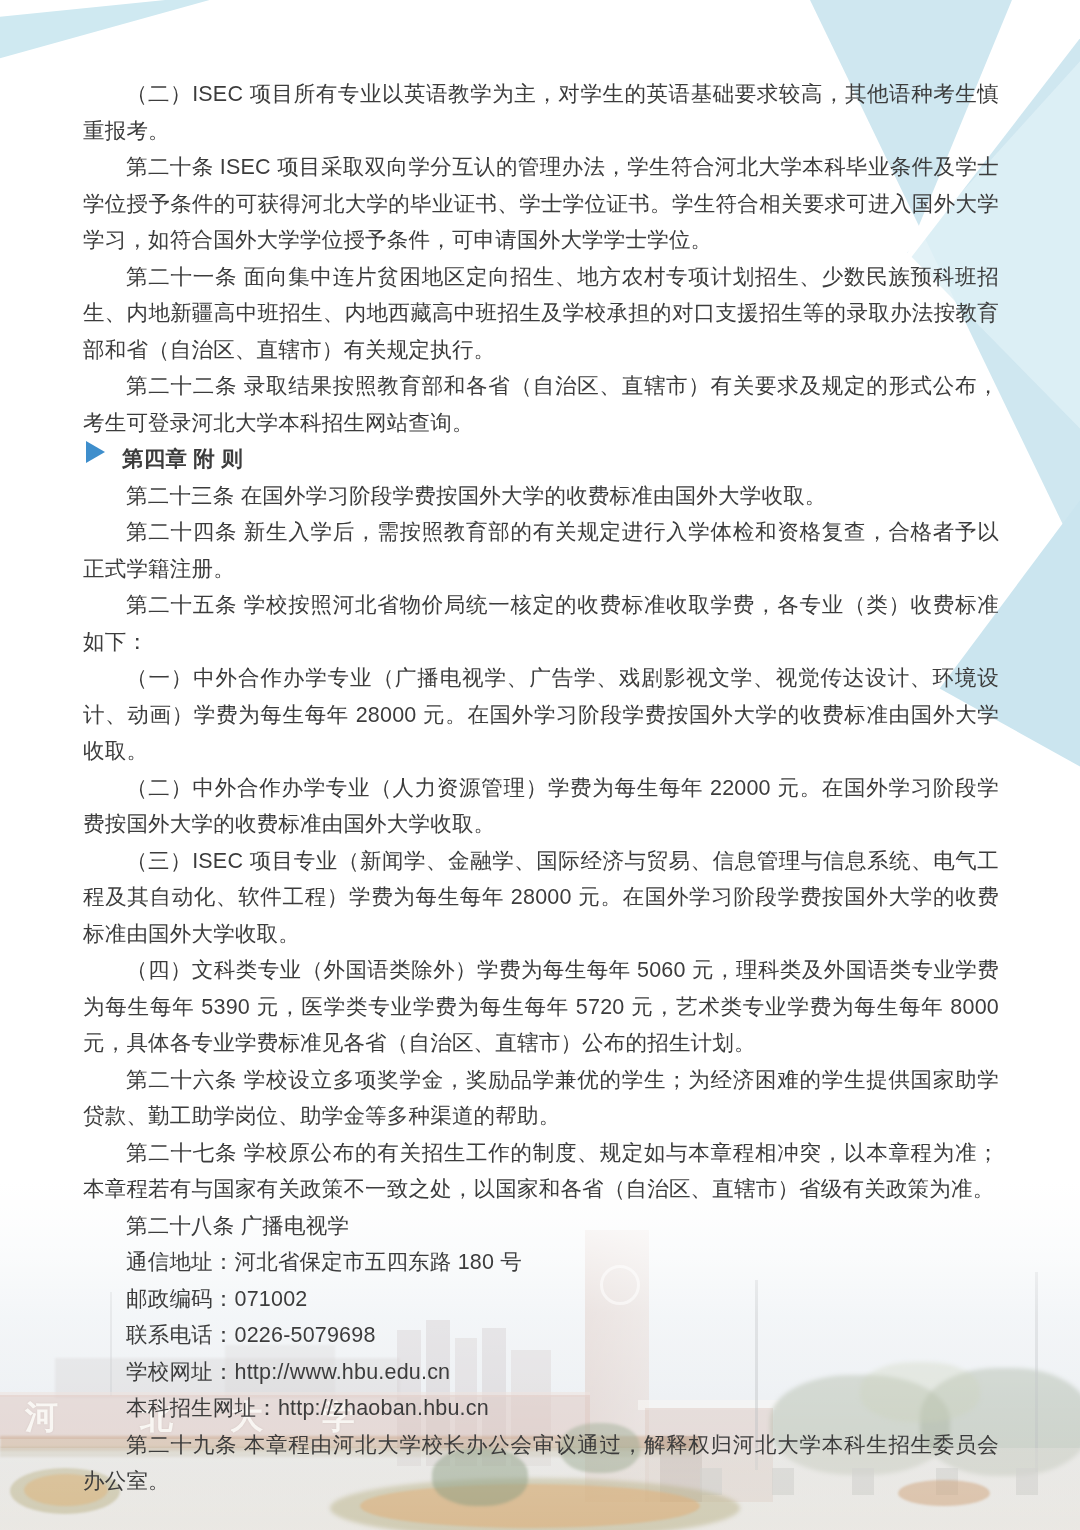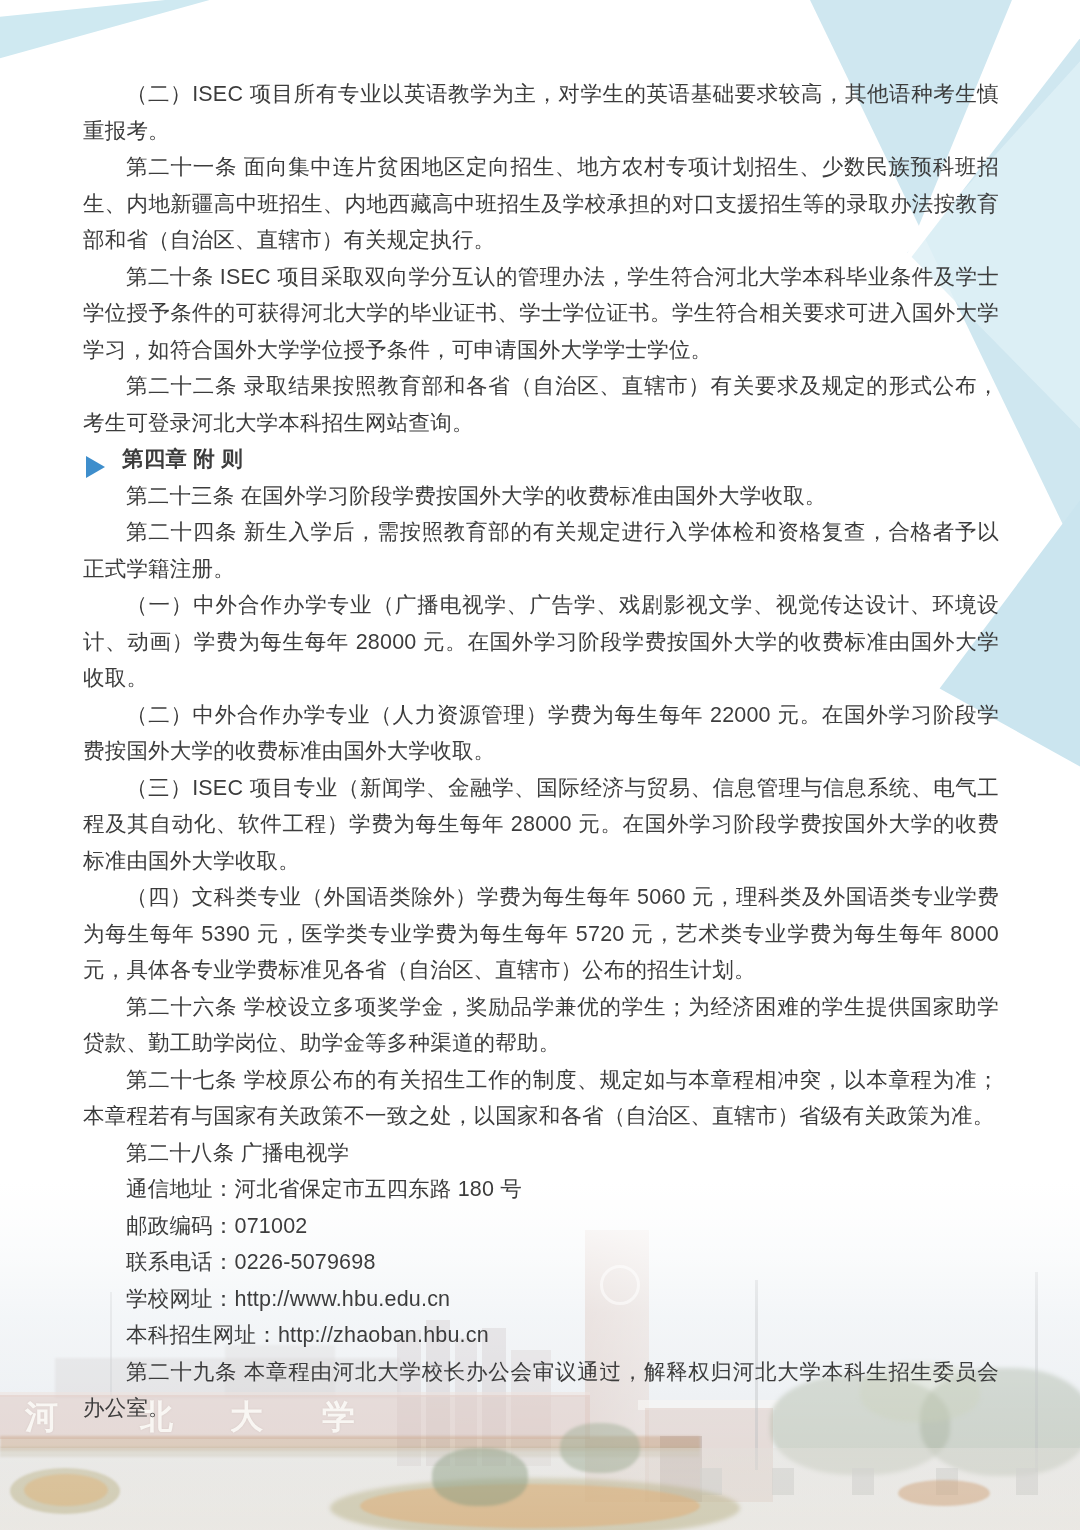--- a/index.html
+++ b/index.html
@@ -57,21 +57,21 @@
   .ph-fade { inset:0; background:linear-gradient(180deg,#ffffff 0%,rgba(255,255,255,.85) 12%,rgba(255,255,255,.5) 38%,rgba(255,255,255,.28) 100%); }
 
   
   .doc {
     position:absolute; left:83px; top:76px; width:916px; z-index:2;
     color:#3c3c3c; font-size:21.5px; line-height:36.5px;
     text-align:justify; font-weight:500; letter-spacing:.2px;
   }
   .doc p { margin:0; text-indent:2em; }
   .doc p.flush { text-indent:0; }
-  .chapter { text-indent:0 !important; font-weight:600; display:flex; align-items:flex-end; }
+  .chapter { text-indent:0 !important; font-weight:600; display:flex; align-items:flex-start; }
   .chapter .play {
     width:0; height:0; flex:none;
     border-left:19px solid #3e8ecc;
     border-top:11px solid transparent;
     border-bottom:11px solid transparent;
     margin:0 17px 0 3px;
   }
 </style>
 </head>
 <body>
@@ -125,31 +125,32 @@
     <div class="ph-bed-l1"></div>
     <div class="ph-bed-l2"></div>
     <div class="ph-bed-r"></div>
     <div class="ph-palm1"></div>
     <div class="ph-palm2"></div>
     <div class="ph-fade"></div>
   </div>
 
   <div class="doc">
     <p>（二）ISEC 项目所有专业以英语教学为主，对学生的英语基础要求较高，其他语种考生慎重报考。</p>
+    <p>第二十条 ISEC 项目采取双向学分互认的管理办法，学生符合河北大学本科毕业条件及学士学位授予条件的可获得河北大学的毕业证书、学士学位证书。学生符合相关要求可进入国外大学学习，如符合国外大学学位授予条件，可申请国外大学学士学位。</p>
     <p>第二十一条 面向集中连片贫困地区定向招生、地方农村专项计划招生、少数民族预科班招生、内地新疆高中班招生、内地西藏高中班招生及学校承担的对口支援招生等的录取办法按教育部和省（自治区、直辖市）有关规定执行。</p>
-    <p>第二十条 ISEC 项目采取双向学分互认的管理办法，学生符合河北大学本科毕业条件及学士学位授予条件的可获得河北大学的毕业证书、学士学位证书。学生符合相关要求可进入国外大学学习，如符合国外大学学位授予条件，可申请国外大学学士学位。</p>
     <p>第二十二条 录取结果按照教育部和各省（自治区、直辖市）有关要求及规定的形式公布，考生可登录河北大学本科招生网站查询。</p>
 
     <p class="chapter">
       <span class="play"></span>
       <span>第四章 附 则</span>
     </p>
 
     <p>第二十三条 在国外学习阶段学费按国外大学的收费标准由国外大学收取。</p>
     <p>第二十四条 新生入学后，需按照教育部的有关规定进行入学体检和资格复查，合格者予以正式学籍注册。</p>
+    <p>第二十五条 学校按照河北省物价局统一核定的收费标准收取学费，各专业（类）收费标准如下：</p>
     <p>（一）中外合作办学专业（广播电视学、广告学、戏剧影视文学、视觉传达设计、环境设计、动画）学费为每生每年 28000 元。在国外学习阶段学费按国外大学的收费标准由国外大学收取。</p>
     <p>（二）中外合作办学专业（人力资源管理）学费为每生每年 22000 元。在国外学习阶段学费按国外大学的收费标准由国外大学收取。</p>
     <p>（三）ISEC 项目专业（新闻学、金融学、国际经济与贸易、信息管理与信息系统、电气工程及其自动化、软件工程）学费为每生每年 28000 元。在国外学习阶段学费按国外大学的收费标准由国外大学收取。</p>
     <p>（四）文科类专业（外国语类除外）学费为每生每年 5060 元，理科类及外国语类专业学费为每生每年 5390 元，医学类专业学费为每生每年 5720 元，艺术类专业学费为每生每年 8000 元，具体各专业学费标准见各省（自治区、直辖市）公布的招生计划。</p>
     <p>第二十六条 学校设立多项奖学金，奖励品学兼优的学生；为经济困难的学生提供国家助学贷款、勤工助学岗位、助学金等多种渠道的帮助。</p>
     <p>第二十七条 学校原公布的有关招生工作的制度、规定如与本章程相冲突，以本章程为准；本章程若有与国家有关政策不一致之处，以国家和各省（自治区、直辖市）省级有关政策为准。</p>
     <p>第二十八条 广播电视学</p>
     <p>通信地址：河北省保定市五四东路 180 号</p>
     <p>邮政编码：071002</p>
     <p>联系电话：0226-5079698</p>

